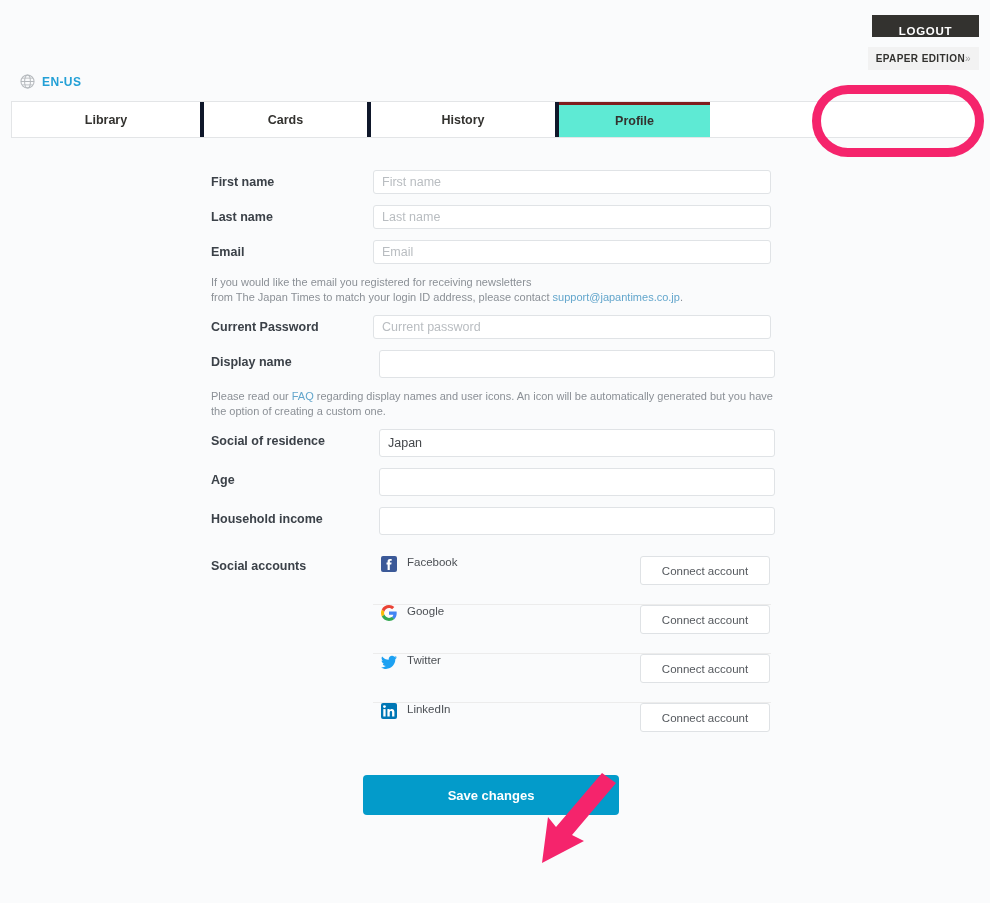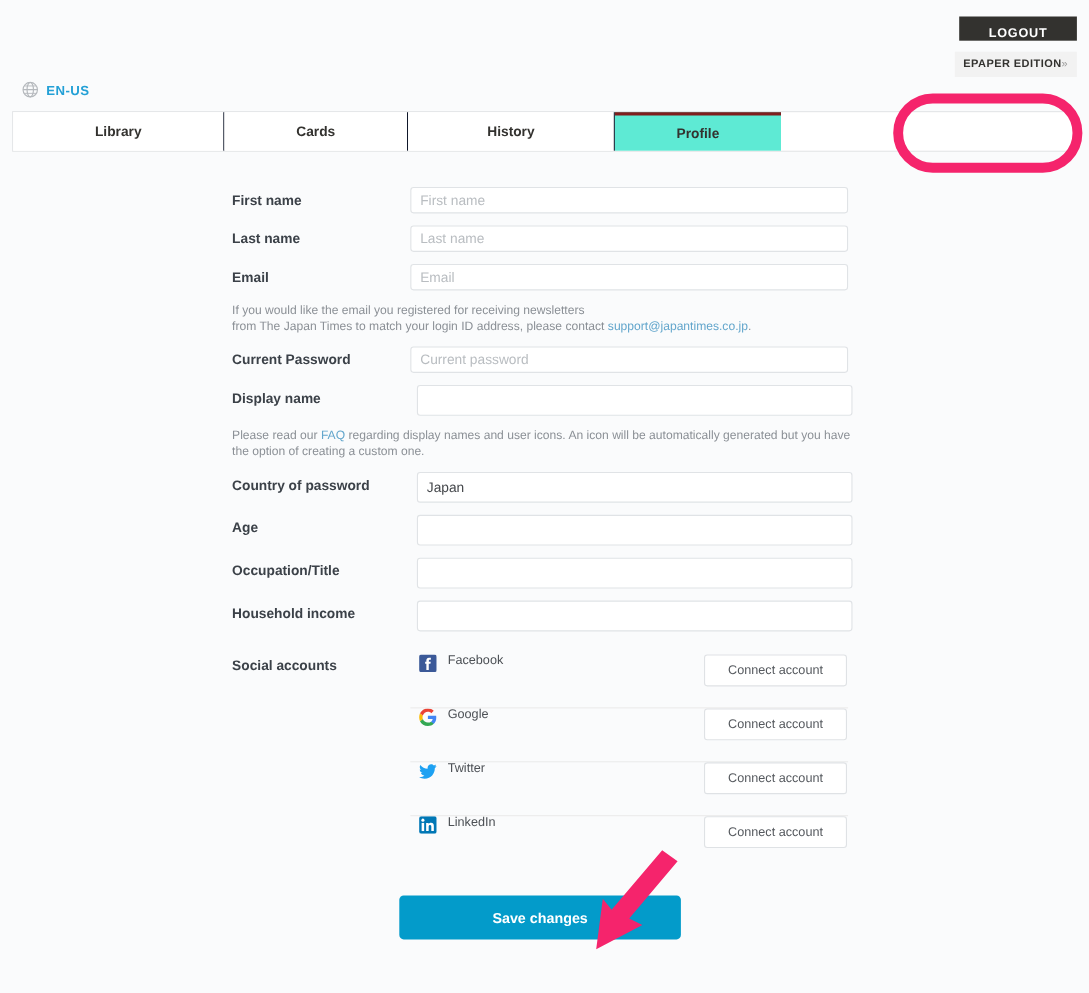--- a/index.html
+++ b/index.html
@@ -88,21 +88,21 @@
     border: 1px solid #e3e5e7;
     box-sizing: border-box;
   }
   .tab {
     display: flex;
     align-items: center;
     justify-content: center;
     font-size: 12.5px;
     font-weight: bold;
     color: #33322f;
-    border-right: 1px solid #0f172a;
+    border-right: 4px solid #0f172a;
     box-sizing: border-box;
     cursor: pointer;
     background: #ffffff;
     position: relative;
   }
   .tab:last-child { border-right: none; }
   .tab.active {
     border-top: 3px solid #7f1d1d;
     background: #5eead4;
     text-align: right;
@@ -304,29 +304,25 @@
     <div class="field-row">
       <div class="field-label">Current Password</div>
       <input type="text" class="field-input w-narrow" placeholder="Current password" style="">
     </div>
     <div class="field-row">
       <div class="field-label">Display name</div>
       <input type="text" class="field-input w-wide tall" placeholder="" style="">
     </div>
     <div class="help-text"><span>Please read our </span><a href="#">FAQ</a><span> regarding display names and user icons. An icon will be automatically generated but you have the option of creating a custom one.</span></div>
     <div class="field-row">
-      <div class="field-label">Country of password</div>
+      <div class="field-label">Social of residence</div>
       <input type="text" class="field-input w-wide tall" placeholder="" value="Japan" style="">
     </div>
     <div class="field-row">
       <div class="field-label">Age</div>
-      <input type="text" class="field-input w-wide tall" placeholder="" style="">
-    </div>
-    <div class="field-row">
-      <div class="field-label">Occupation/Title</div>
       <input type="text" class="field-input w-wide tall" placeholder="" style="">
     </div>
     <div class="field-row">
       <div class="field-label">Household income</div>
       <input type="text" class="field-input w-wide tall" placeholder="" style="">
     </div>
     <div class="social">
       <div class="social-title">Social accounts</div>
       <div class="social-list">
         <div class="social-row">

